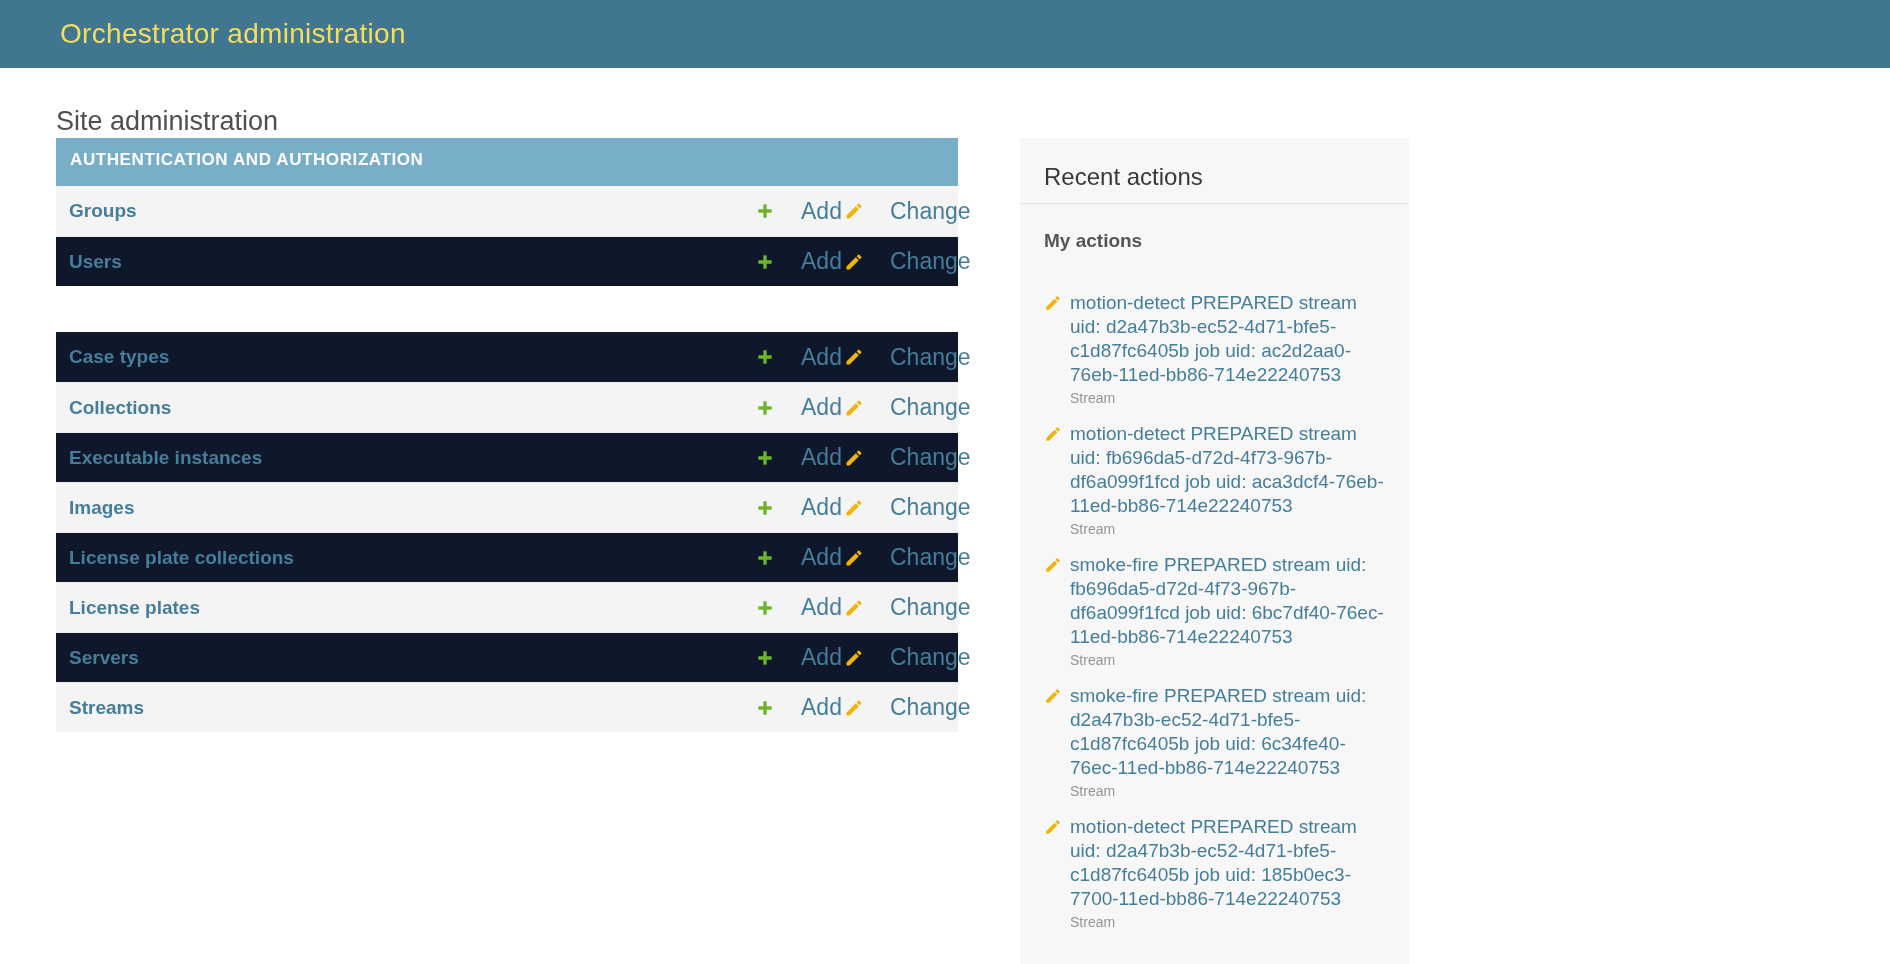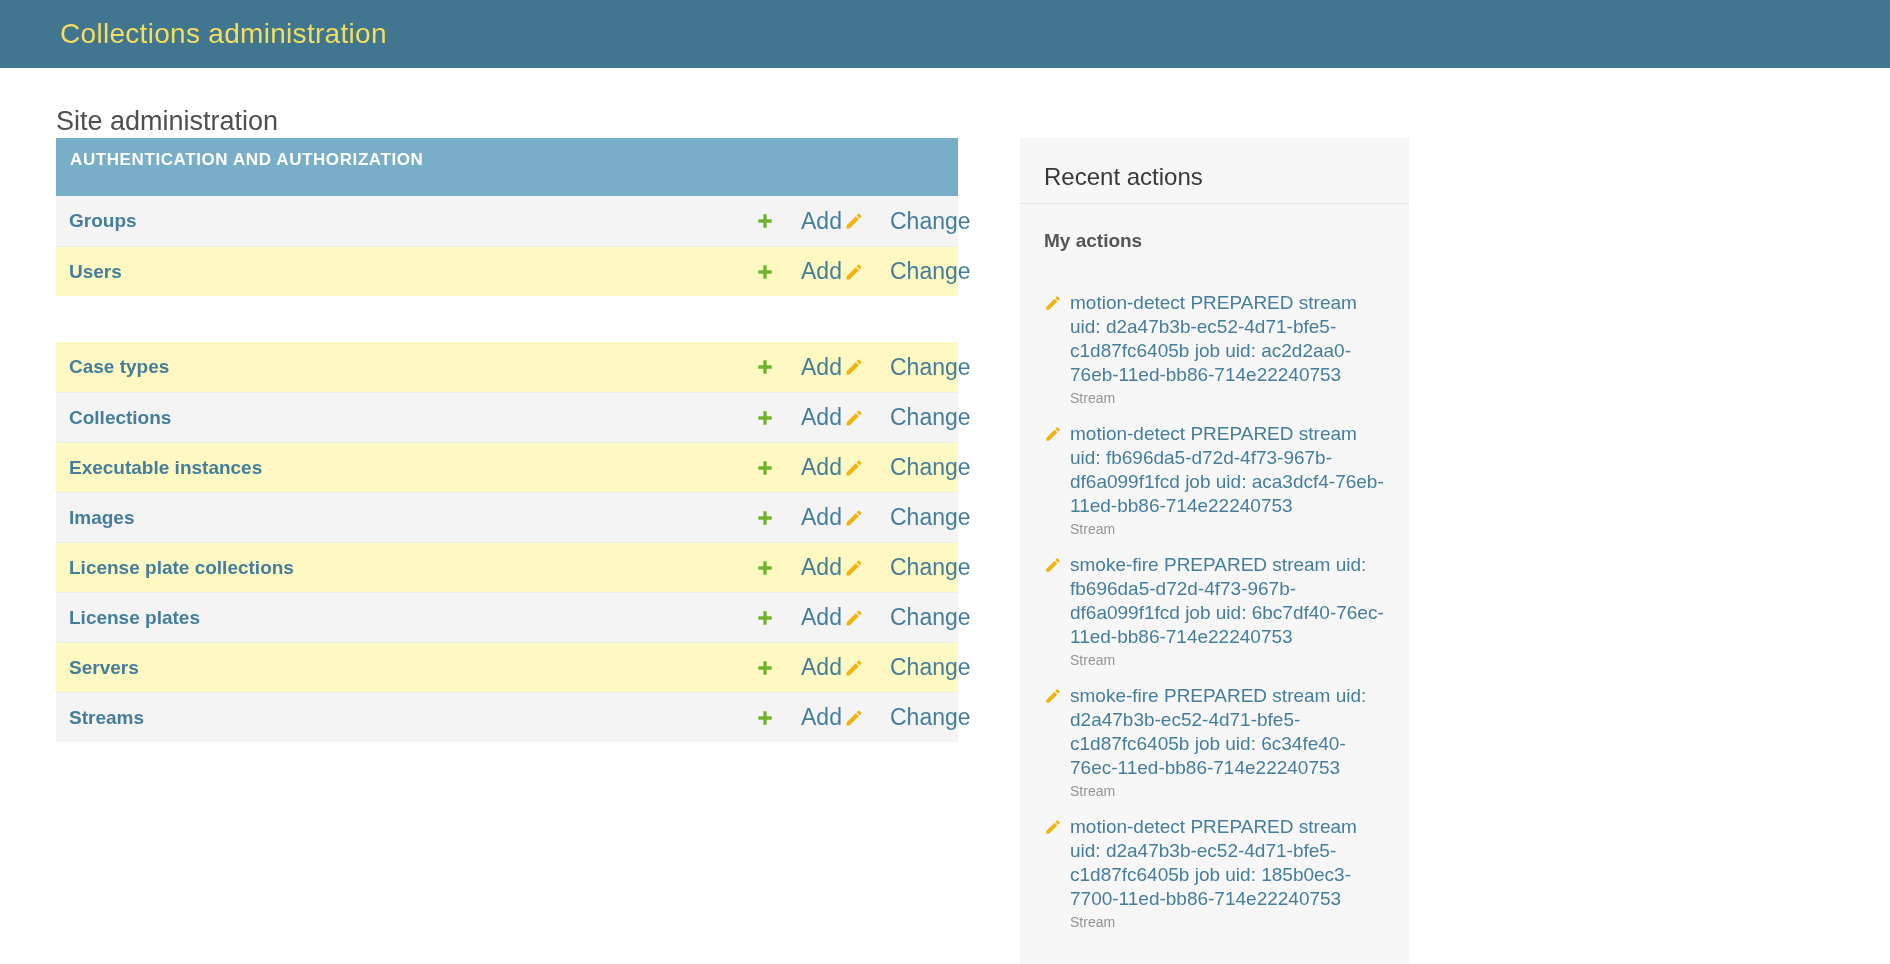--- a/index.html
+++ b/index.html
@@ -33,28 +33,28 @@
   #content { padding: 0 0 0 56px; }
   #page-title {
     margin-top: 36px; 
     font-size: 27px; line-height: 34px; font-weight: 300; color: #4f4f4f;
   }
   .columns { display: flex; align-items: flex-start; }
   #content-main { width: 902px; }
   
   .module { margin-bottom: 46px; }
   .module-caption {
-    display: block; height: 58px; line-height: 43px;
+    display: block; height: 48px; line-height: 43px;
     background: #79aec8; color: #ffffff;
     font-size: 17px; font-weight: bold; letter-spacing: 0.6px;
     padding: 0 14px; text-decoration: none; cursor: pointer;
   }
   .model-row {
     height: 50px; display: flex; align-items: center;
-    padding: 0 24px 0 13px; background: #fef9c3;
+    padding: 0 24px 0 13px; background: #0f172a;
   }
   .model-row + .model-row { border-top: 1px solid #ececec; }
   .model-row:nth-child(even) { background: #f4f4f4; }
   .model-name {
     font-size: 19px; font-weight: bold; color: #447e9b;
     text-decoration: none; cursor: pointer;
   }
   .row-actions { margin-left: auto; display: flex; align-items: center; }
   .action-link {
     display: flex; align-items: center; gap: 26px;
@@ -88,21 +88,21 @@
     text-decoration: none; cursor: pointer;
   }
   .action-type {
     grid-column: 2; font-size: 14px; color: #949494; margin-top: 3px;
   }
 </style>
 </head>
 <body>
 
 <div id="header">
-  <a id="site-title">Collections administration</a>
+  <a id="site-title">Orchestrator administration</a>
 </div>
 
 <div id="content">
   <h1 id="page-title">Site administration</h1>
 
   <div class="columns">
     <div id="content-main">
 
       <div class="module">
         <a class="module-caption">AUTHENTICATION AND AUTHORIZATION</a>

